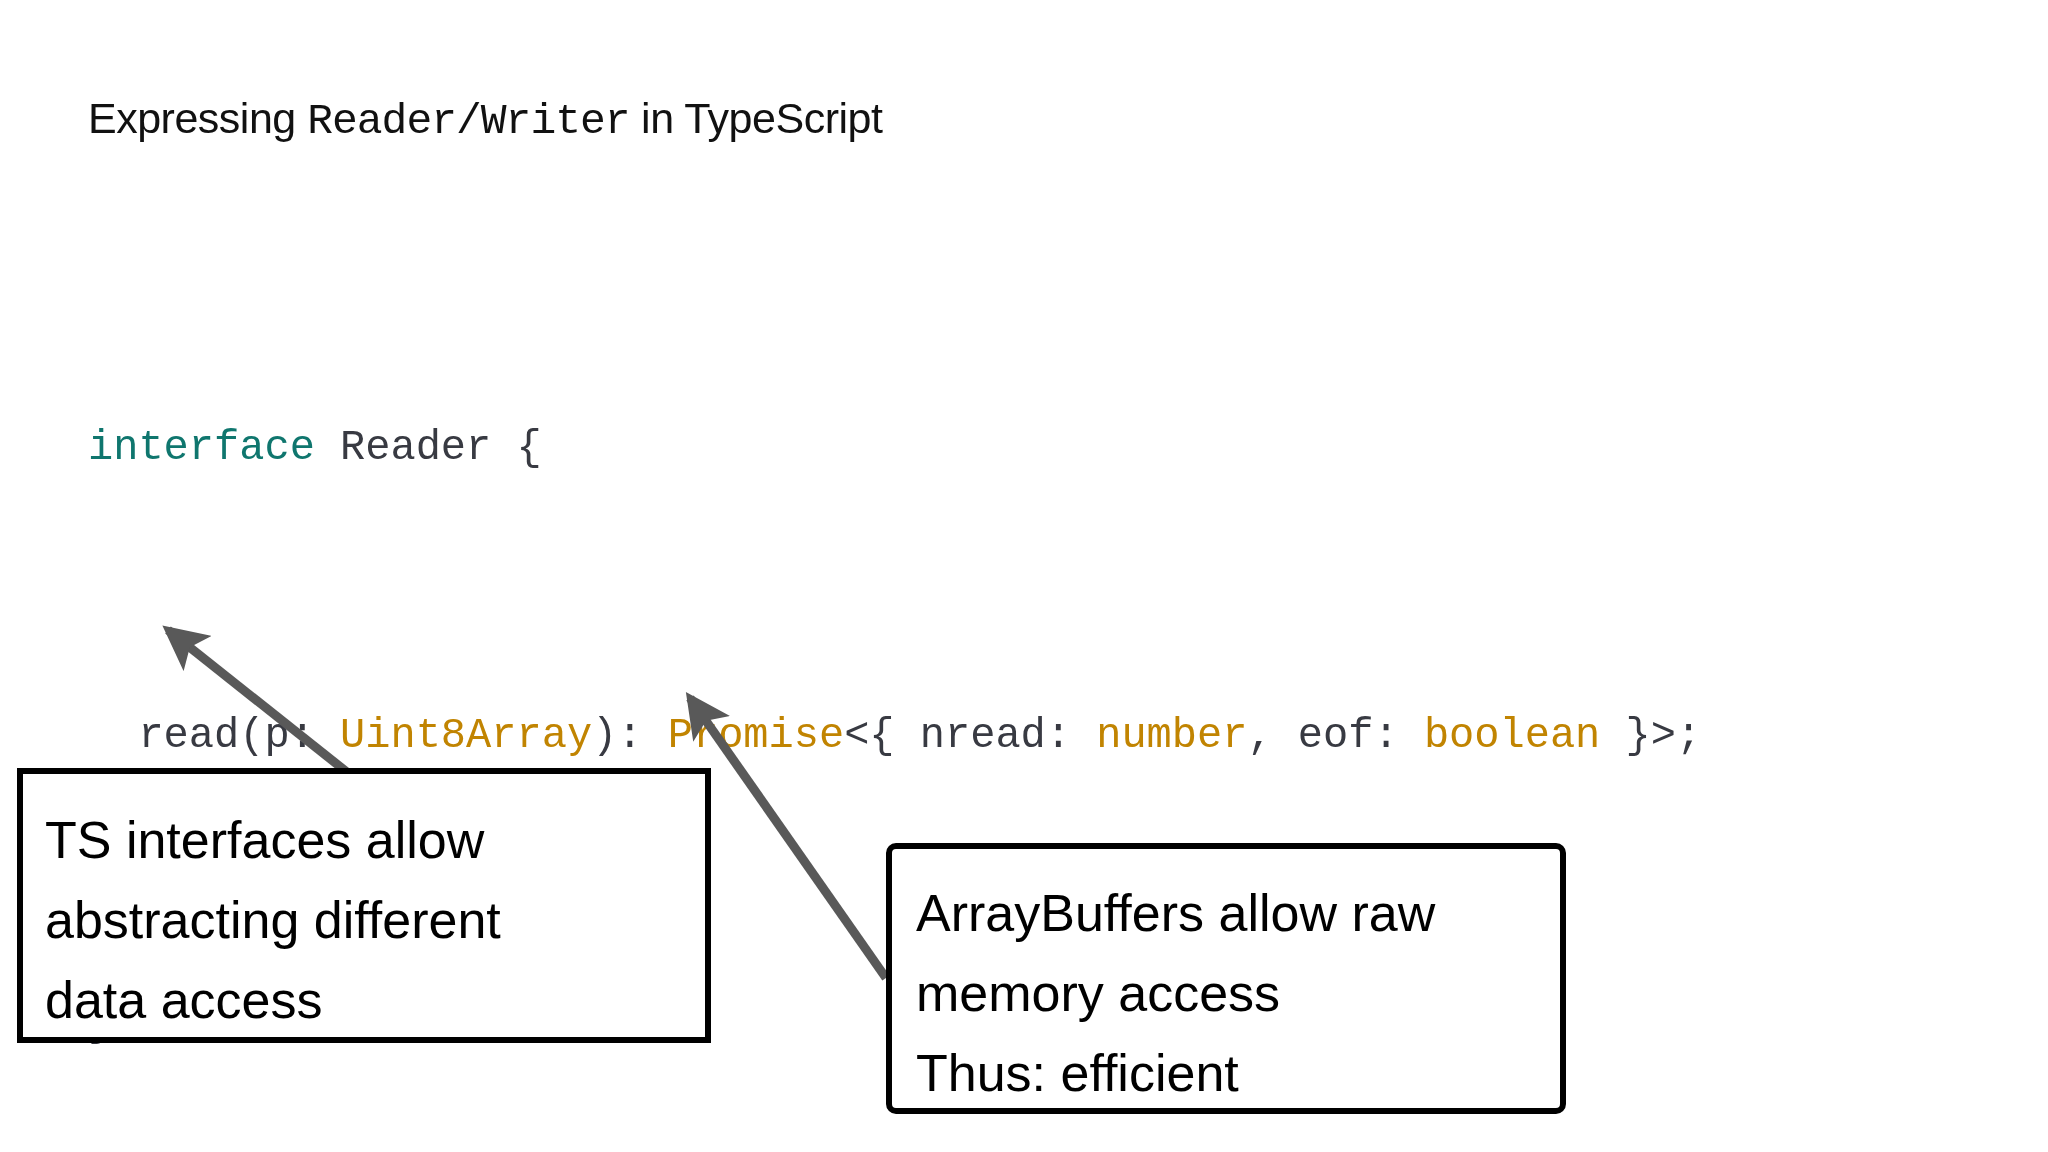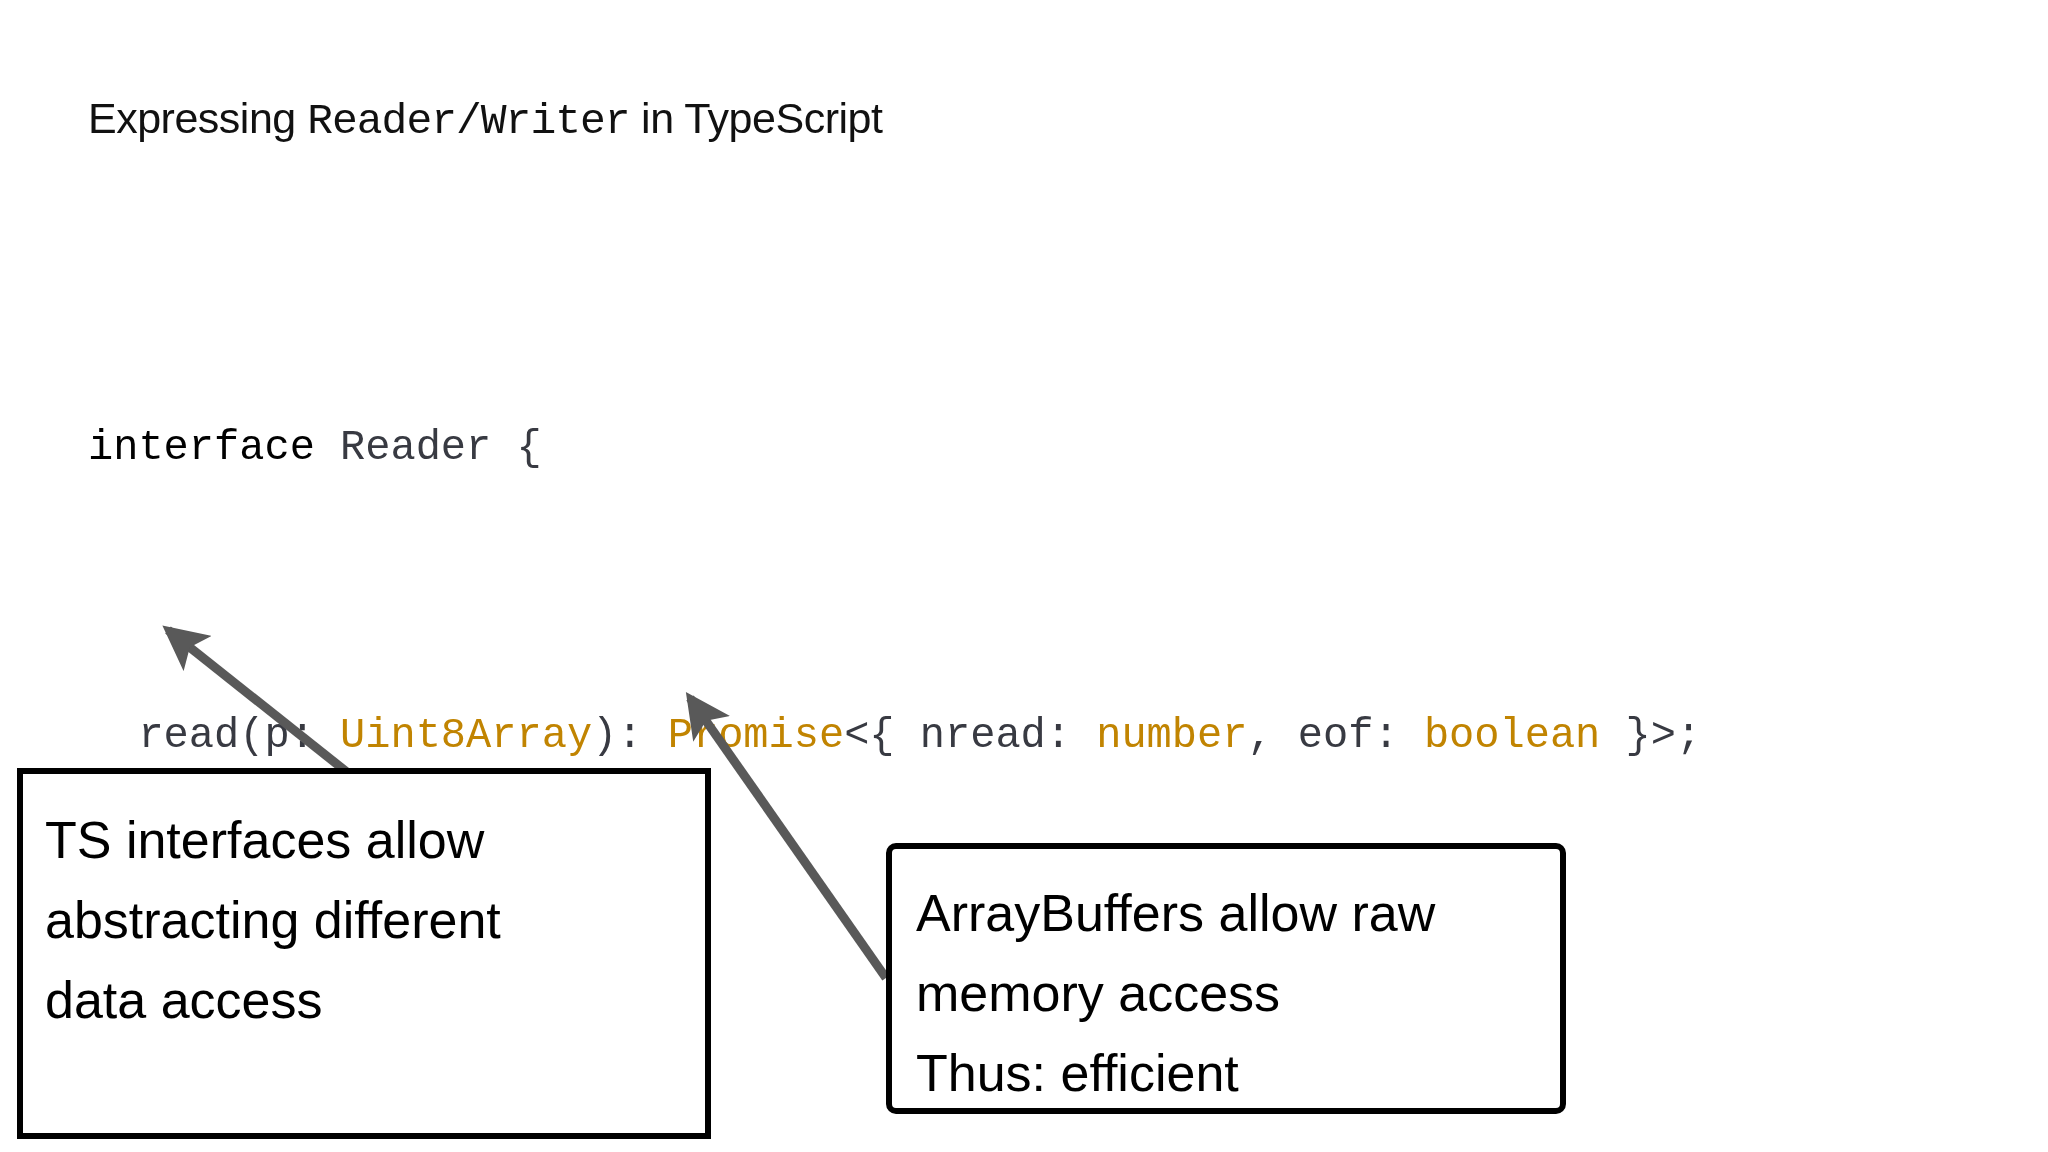--- a/index.html
+++ b/index.html
@@ -41,21 +41,21 @@
     font-family: "Liberation Mono", "DejaVu Sans Mono", monospace;
     font-size: 42px;
     line-height: 72px;
     color: #333333;
     white-space: pre;
   }
   #code-block .code-line {
     white-space: pre;
     height: 72px;
   }
-  .tok-kw   { color: #000000; }
+  .tok-kw   { color: #0f766e; }
   .tok-type { color: #c18401; }
   .tok-plain{ color: #383a42; }
 
   
   .callout {
     position: absolute;
     box-sizing: border-box;
     background: #ffffff;
     border: 6px solid #000000;
     font-family: "Liberation Sans", sans-serif;
@@ -65,21 +65,21 @@
   .callout .callout-line {
     font-size: 52px;
     line-height: 80px;
     white-space: pre;
   }
 
   #callout-composable {
     left: 17px;
     top: 768px;
     width: 694px;
-    height: 371px;
+    height: 275px;
     padding: 26px 0 0 22px;
   }
   #callout-efficient {
     left: 886px;
     top: 843px;
     width: 680px;
     height: 271px;
     padding: 24px 0 12px 24px;
     border-radius: 10px;
   }

